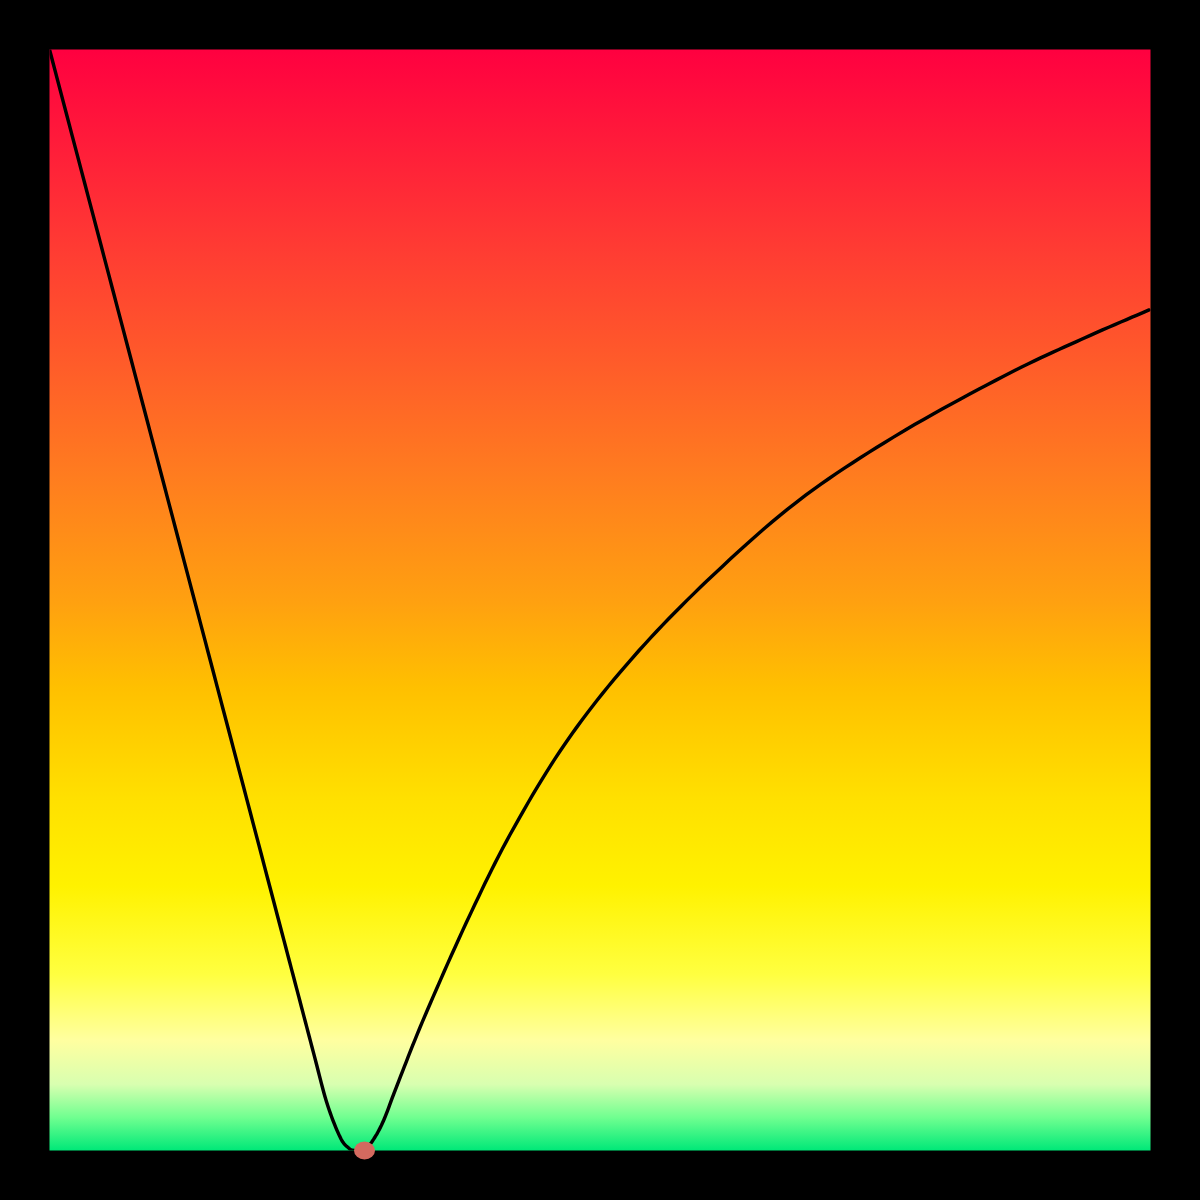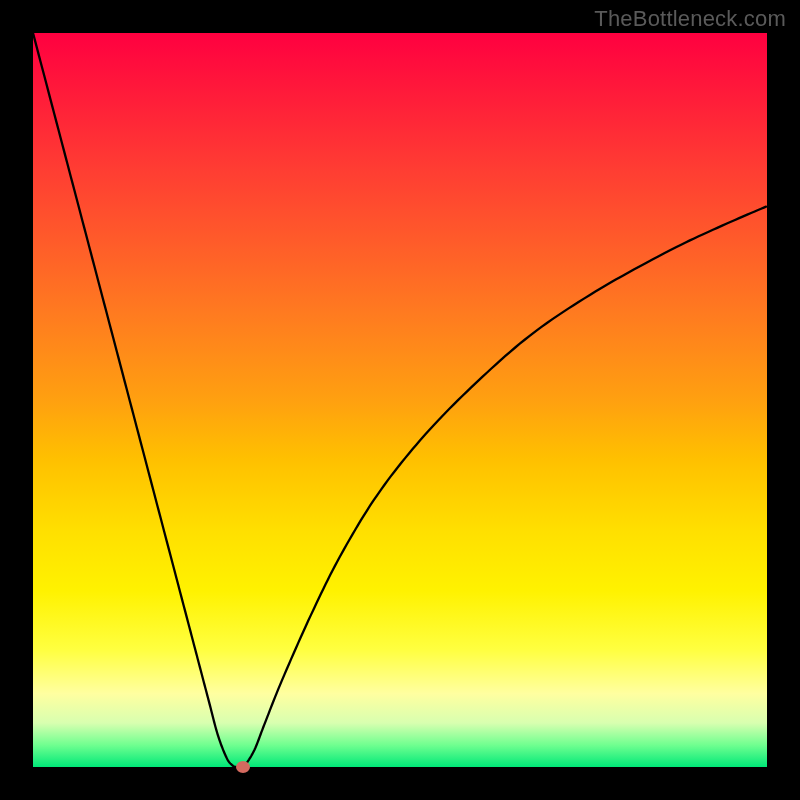--- a/index.html
+++ b/index.html
@@ -25,21 +25,20 @@
 svg.curve{position:absolute;left:33px;top:33px;width:734px;height:734px;pointer-events:none}
 .dot{position:absolute;width:14px;height:12px;border-radius:50%;background:#d46a5f;transform:translate(-50%,-50%)}
 </style>
 </head>
 <body>
 
 <div class="stage">
 
   <div class="plot-area"></div>
 
-  <div class="watermark">TheBottleneck.com</div>
 
   <svg class="curve" viewBox="0 0 734 734" preserveAspectRatio="none">
     <path id="curve-path" fill="none" stroke="#000" stroke-width="2.3" stroke-linejoin="round" stroke-linecap="round" d="M 0.00 0.00 L 1.02 3.86 L 2.28 8.66 L 3.76 14.28 L 5.42 20.59 L 7.22 27.45 L 9.14 34.73 L 11.14 42.32 L 13.18 50.08 L 15.23 57.89 L 17.26 65.60 L 19.24 73.10 L 21.12 80.26 L 23.78 90.37 L 25.54 97.06 L 27.30 103.76 L 29.07 110.45 L 30.83 117.15 L 32.59 123.84 L 34.35 130.53 L 36.11 137.23 L 37.87 143.92 L 39.64 150.62 L 41.40 157.31 L 43.16 164.00 L 45.80 174.05 L 47.56 180.74 L 49.32 187.43 L 51.09 194.13 L 52.85 200.82 L 54.61 207.52 L 56.37 214.21 L 58.13 220.90 L 59.89 227.60 L 61.66 234.29 L 63.42 240.99 L 65.18 247.68 L 67.82 257.72 L 69.58 264.42 L 71.34 271.11 L 73.11 277.80 L 74.87 284.50 L 76.63 291.19 L 78.39 297.89 L 80.15 304.58 L 81.91 311.27 L 83.68 317.97 L 85.44 324.66 L 87.20 331.36 L 89.84 341.40 L 91.60 348.09 L 93.36 354.79 L 95.13 361.48 L 96.89 368.17 L 98.65 374.87 L 100.41 381.56 L 102.17 388.26 L 103.93 394.95 L 105.70 401.64 L 107.46 408.34 L 109.22 415.03 L 111.86 425.07 L 113.62 431.77 L 115.38 438.46 L 117.15 445.16 L 118.91 451.85 L 120.67 458.54 L 122.43 465.24 L 124.19 471.93 L 125.95 478.63 L 127.72 485.32 L 129.48 492.01 L 131.24 498.71 L 133.91 508.87 L 135.76 515.89 L 137.65 523.05 L 139.55 530.29 L 141.46 537.53 L 143.35 544.73 L 145.21 551.80 L 147.02 558.69 L 148.77 565.34 L 150.44 571.67 L 152.01 577.63 L 153.46 583.16 L 155.39 590.50 L 156.52 594.79 L 157.55 598.67 L 158.48 602.22 L 159.34 605.48 L 160.14 608.53 L 160.90 611.43 L 161.64 614.24 L 162.38 617.04 L 163.12 619.87 L 163.90 622.81 L 164.72 625.93 L 166.04 630.94 L 166.94 634.36 L 167.84 637.80 L 168.75 641.26 L 169.66 644.73 L 170.57 648.18 L 171.47 651.61 L 172.36 655.00 L 173.24 658.33 L 174.10 661.60 L 174.94 664.80 L 175.76 667.90 L 176.94 672.38 L 177.69 675.30 L 178.43 678.17 L 179.14 680.99 L 179.84 683.75 L 180.53 686.45 L 181.21 689.09 L 181.89 691.67 L 182.56 694.18 L 183.24 696.63 L 183.92 699.01 L 184.62 701.31 L 185.68 704.65 L 186.41 706.82 L 187.15 708.95 L 187.89 711.02 L 188.63 713.02 L 189.37 714.95 L 190.10 716.80 L 190.82 718.56 L 191.52 720.23 L 192.20 721.79 L 192.86 723.24 L 193.48 724.57 L 194.35 726.32 L 194.90 727.30 L 195.44 728.15 L 195.95 728.89 L 196.44 729.52 L 196.92 730.07 L 197.38 730.54 L 197.82 730.96 L 198.25 731.34 L 198.66 731.69 L 199.06 732.02 L 199.46 732.36 L 200.01 732.85 L 200.34 733.11 L 200.65 733.32 L 200.93 733.49 L 201.20 733.61 L 201.46 733.71 L 201.72 733.77 L 201.98 733.82 L 202.25 733.86 L 202.53 733.89 L 202.82 733.93 L 203.15 733.97 L 203.68 734.06 L 204.07 734.11 L 204.47 734.17 L 204.88 734.21 L 205.30 734.25 L 205.73 734.27 L 206.17 734.28 L 206.60 734.28 L 207.03 734.25 L 207.45 734.21 L 207.86 734.15 L 208.26 734.06 L 208.82 733.90 L 209.15 733.82 L 209.47 733.76 L 209.77 733.69 L 210.06 733.60 L 210.35 733.48 L 210.66 733.33 L 210.98 733.11 L 211.33 732.82 L 211.71 732.45 L 212.13 731.98 L 212.60 731.40 L 213.41 730.32 L 214.00 729.50 L 214.64 728.61 L 215.30 727.64 L 216.00 726.60 L 216.71 725.48 L 217.45 724.29 L 218.21 723.02 L 218.97 721.68 L 219.74 720.26 L 220.51 718.77 L 221.29 717.20 L 222.42 714.72 L 223.15 713.01 L 223.87 711.24 L 224.59 709.41 L 225.32 707.51 L 226.07 705.52 L 226.84 703.44 L 227.64 701.26 L 228.49 698.97 L 229.40 696.56 L 230.36 694.02 L 231.40 691.35 L 233.07 687.10 L 234.22 684.14 L 235.41 681.09 L 236.63 677.94 L 237.90 674.67 L 239.22 671.28 L 240.60 667.77 L 242.05 664.13 L 243.57 660.35 L 245.17 656.42 L 246.85 652.34 L 248.63 648.10 L 251.51 641.36 L 253.59 636.51 L 255.79 631.43 L 258.09 626.15 L 260.46 620.73 L 262.89 615.20 L 265.36 609.61 L 267.86 604.01 L 270.37 598.45 L 272.86 592.95 L 275.32 587.59 L 277.74 582.38 L 281.25 574.92 L 283.54 570.07 L 285.81 565.29 L 288.06 560.58 L 290.31 555.91 L 292.57 551.29 L 294.86 546.68 L 297.17 542.08 L 299.53 537.48 L 301.94 532.86 L 304.42 528.21 L 306.97 523.51 L 310.95 516.36 L 313.66 511.55 L 316.42 506.70 L 319.23 501.84 L 322.08 496.96 L 324.98 492.08 L 327.93 487.21 L 330.92 482.36 L 333.96 477.53 L 337.05 472.73 L 340.19 467.98 L 343.37 463.28 L 348.23 456.33 L 351.53 451.75 L 354.88 447.19 L 358.27 442.67 L 361.72 438.18 L 365.20 433.71 L 368.74 429.27 L 372.32 424.85 L 375.95 420.45 L 379.62 416.07 L 383.35 411.70 L 387.12 407.34 L 392.86 400.84 L 396.75 396.53 L 400.68 392.25 L 404.66 387.99 L 408.69 383.75 L 412.77 379.52 L 416.89 375.31 L 421.06 371.12 L 425.27 366.93 L 429.54 362.75 L 433.85 358.57 L 438.20 354.40 L 444.83 348.14 L 449.30 343.94 L 453.82 339.73 L 458.39 335.51 L 463.01 331.31 L 467.67 327.12 L 472.38 322.96 L 477.14 318.83 L 481.94 314.75 L 486.79 310.72 L 491.69 306.76 L 496.63 302.86 L 504.13 297.16 L 509.20 293.44 L 514.30 289.78 L 519.46 286.18 L 524.66 282.62 L 529.91 279.10 L 535.21 275.63 L 540.55 272.18 L 545.94 268.76 L 551.38 265.36 L 556.87 261.97 L 562.40 258.59 L 570.87 253.50 L 576.75 250.06 L 582.77 246.60 L 588.89 243.15 L 595.07 239.71 L 601.25 236.32 L 607.41 232.98 L 613.48 229.72 L 619.42 226.56 L 625.19 223.51 L 630.75 220.60 L 636.04 217.84 L 643.46 214.03 L 648.12 211.69 L 652.60 209.49 L 656.91 207.41 L 661.07 205.43 L 665.11 203.55 L 669.05 201.74 L 672.92 199.98 L 676.73 198.26 L 680.51 196.57 L 684.27 194.87 L 688.06 193.17 L 693.86 190.55 L 697.89 188.76 L 702.00 186.95 L 706.13 185.16 L 710.22 183.39 L 714.21 181.67 L 718.06 180.03 L 721.70 178.47 L 725.07 177.04 L 728.13 175.74 L 730.81 174.59 L 733.06 173.63"></path>
   </svg>
 
   <div id="marker-dot" class="dot" style="left: 242.924px; top: 767px; background: rgb(212, 106, 95);"></div>
 
 </div>
 
 </body></html>

